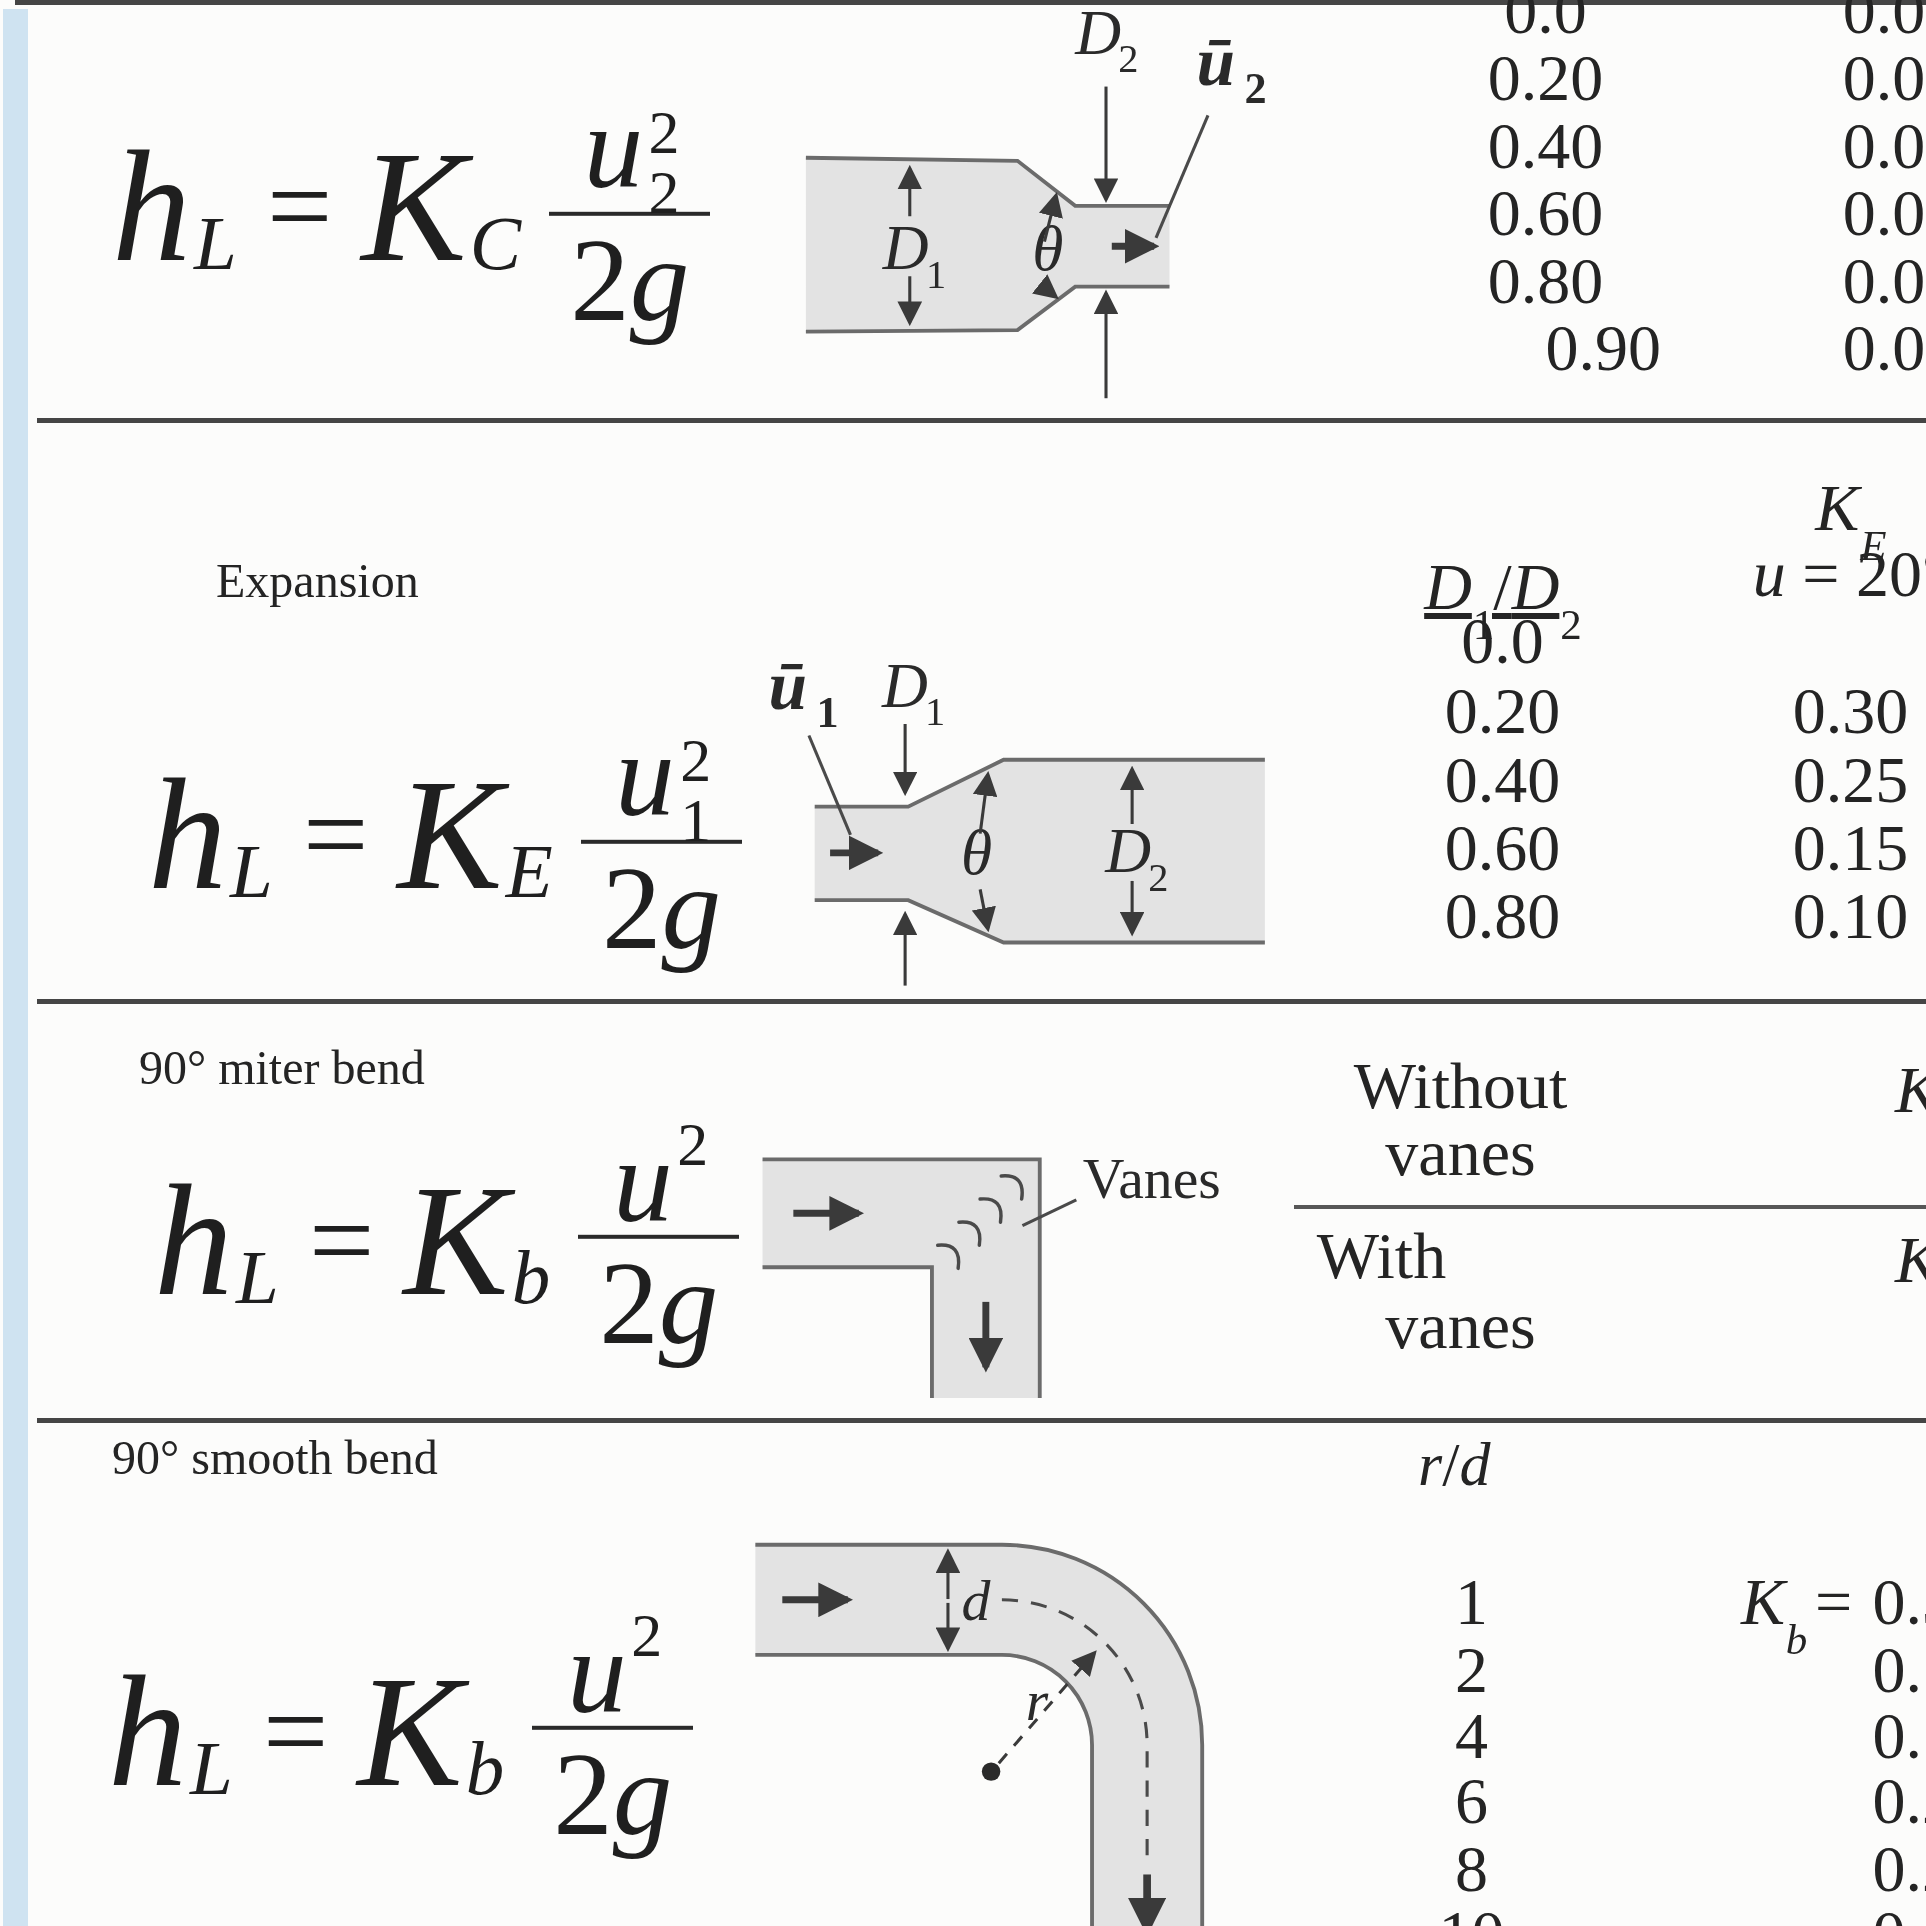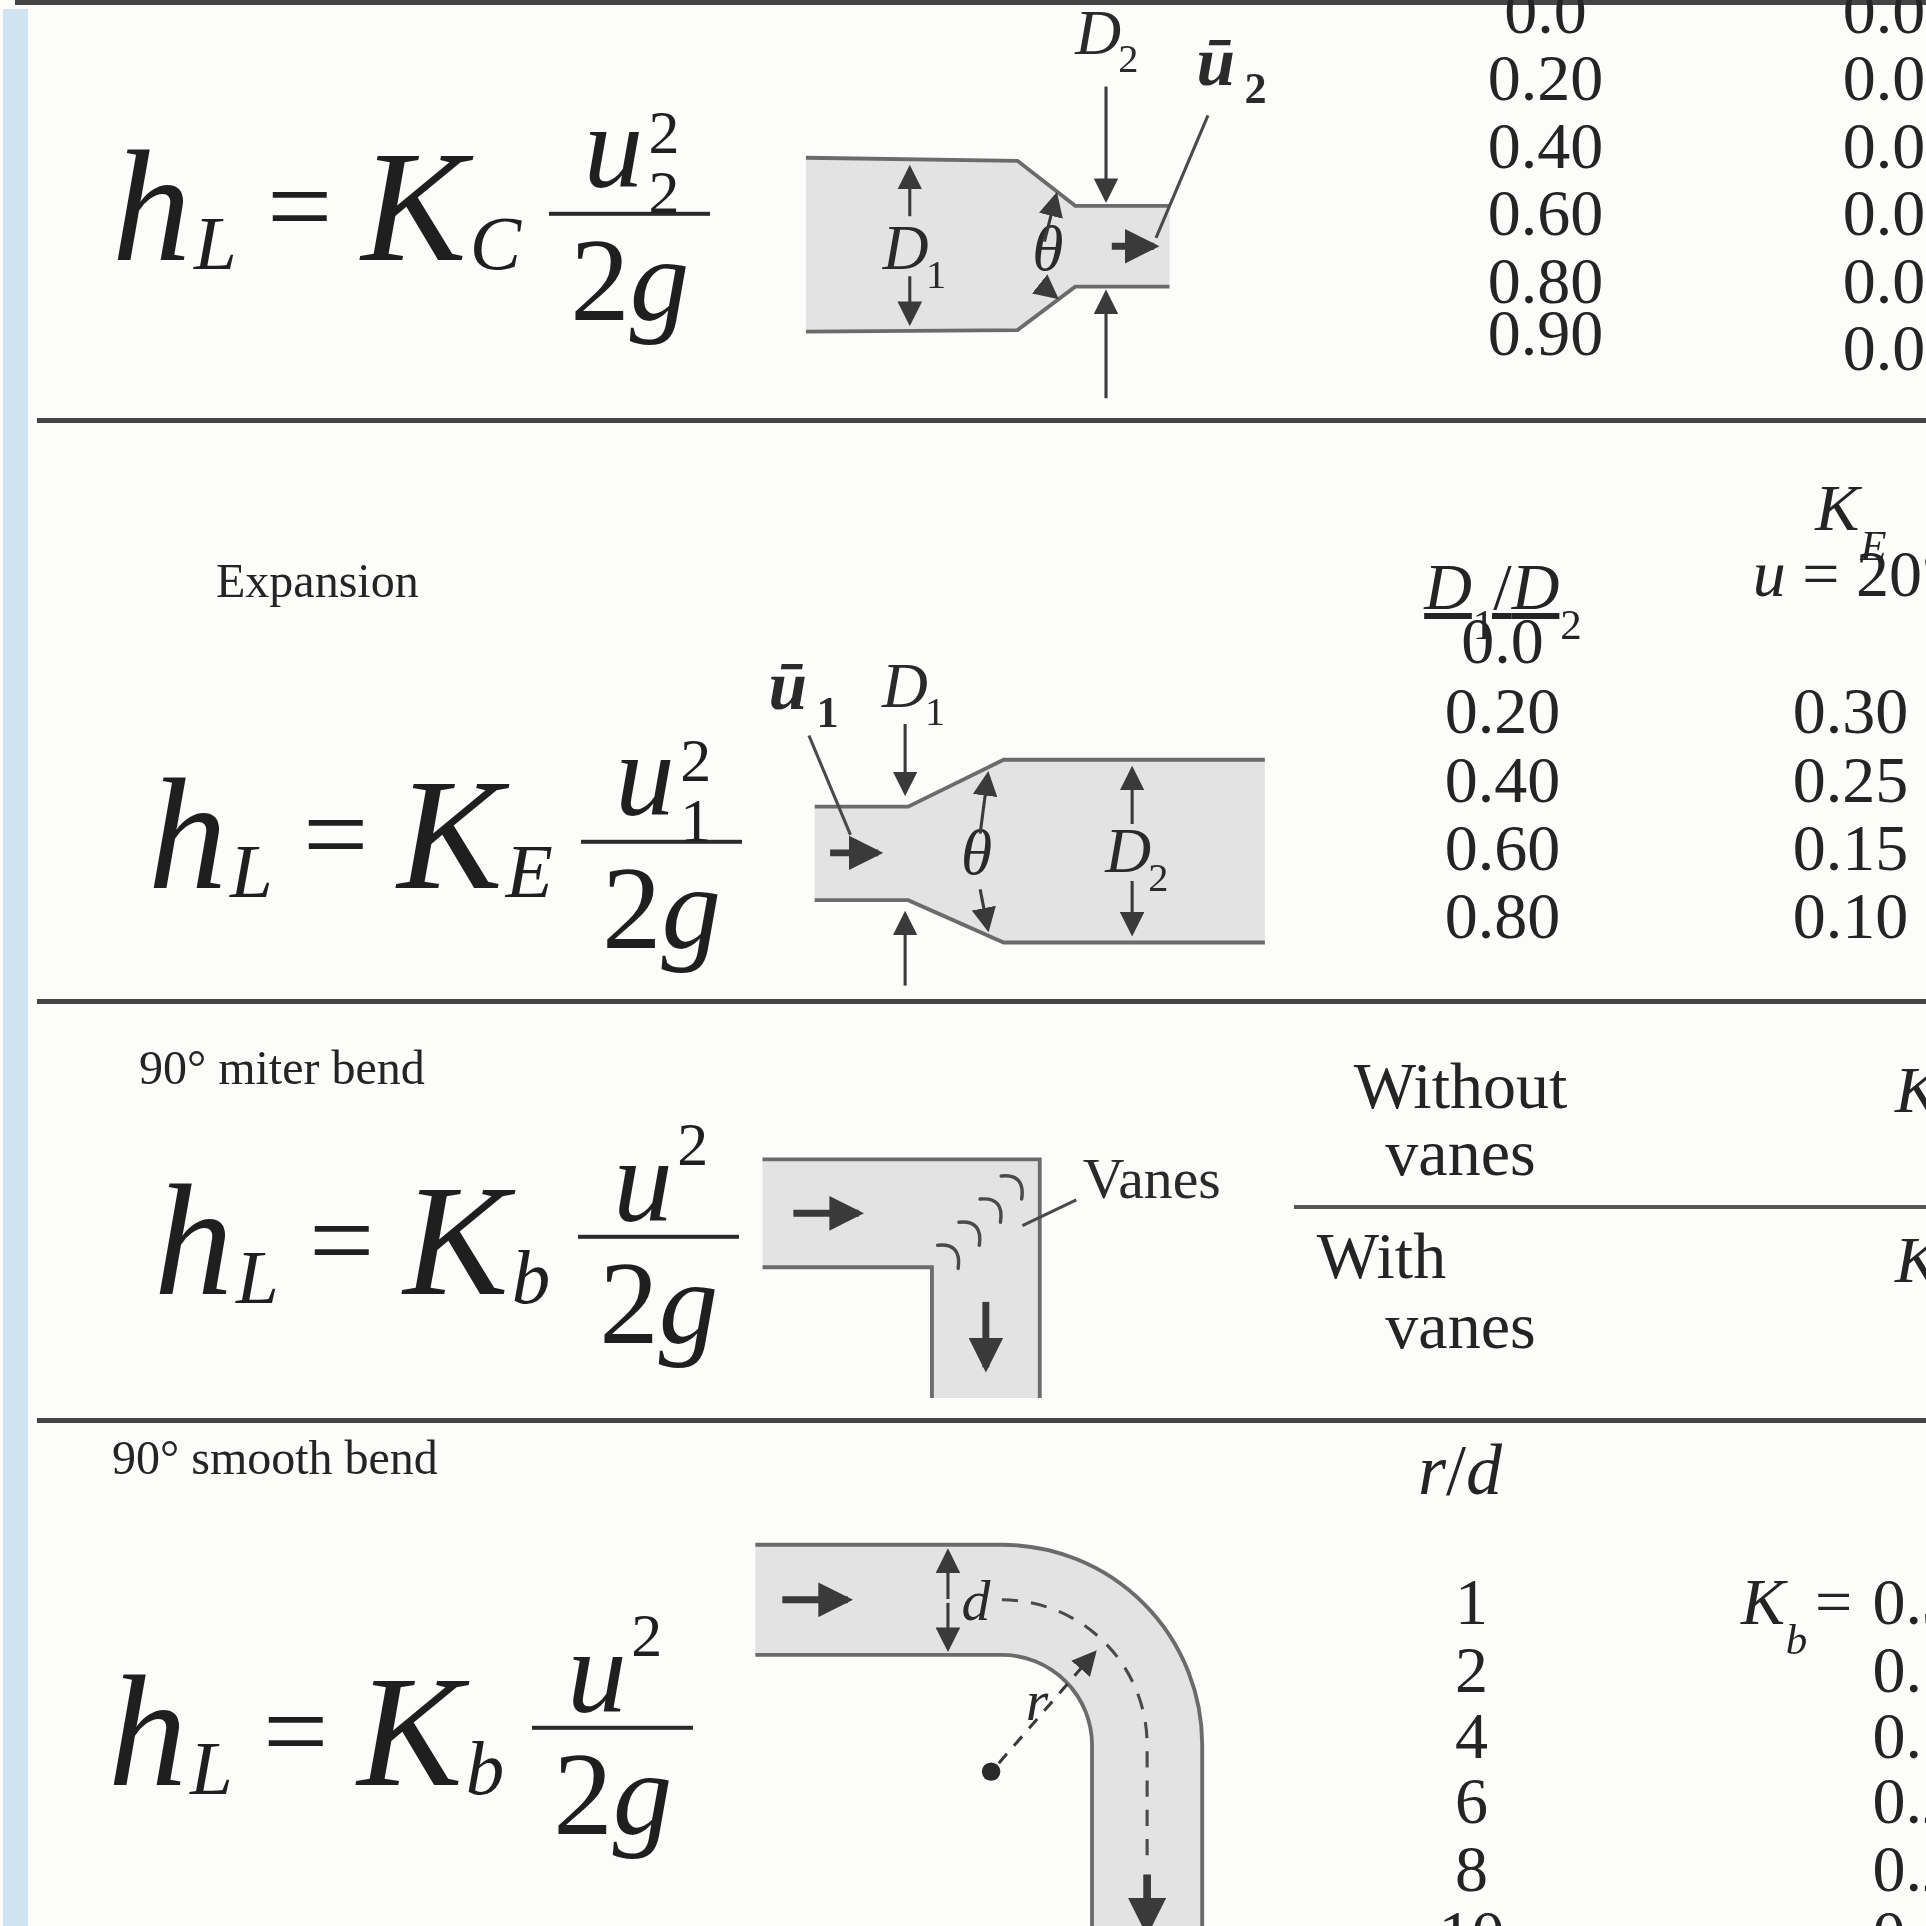--- a/index.html
+++ b/index.html
@@ -4,21 +4,21 @@
 <style>
   html,body{margin:0;padding:0;}
   body{background:#ffffff;font-family:"Liberation Serif","DejaVu Serif",serif;}
   #page{position:relative;width:2490px;height:2727px;background:#fcfcfb;overflow:hidden;color:#242424;}
   .frame{position:absolute;background:#cfe3f1;}
   .frame.left{left:3.1px;top:8.5px;width:25px;bottom:0;}
   .rule{position:absolute;background:#454545;height:4.6px;}
   .rule.sub{background:#575757;height:3.5px;}
   .slabel{position:absolute;font-size:48px;white-space:nowrap;}
   .cell{position:absolute;font-size:66px;width:231px;text-align:center;white-space:nowrap;}
-  .free{position:absolute;font-size:72px;white-space:nowrap;}
+  .free{position:absolute;font-size:62px;white-space:nowrap;}
   .ctr{position:absolute;font-size:66px;width:239px;text-align:center;white-space:nowrap;}
   i{font-style:italic;}
   sub.ks{font-size:43px;font-style:italic;position:relative;top:16px;left:0.8px;}
   sub.hs{font-size:43px;position:relative;top:16px;left:0.8px;}
   .kwrap{position:absolute;font-size:66px;white-space:nowrap;font-style:italic;}
   .keq{position:absolute;font-size:66px;}
   .kval{position:absolute;font-size:66px;width:119px;text-align:right;white-space:nowrap;}
   .kval.wide{width:116px;}
   
   .formula{position:absolute;display:flex;align-items:center;font-style:italic;color:#1f1f1f;white-space:nowrap;}
@@ -104,21 +104,21 @@
 
   <div class="cell" style="left:1430px;top:108px;">0.40</div>
   <div class="cell" style="left:1785px;top:108px;">0.07</div>
 
   <div class="cell" style="left:1430px;top:175px;">0.60</div>
   <div class="cell" style="left:1785px;top:175px;">0.06</div>
 
   <div class="cell" style="left:1430px;top:243px;">0.80</div>
   <div class="cell" style="left:1785px;top:243px;">0.06</div>
 
-  <div class="cell" style="left:1430px;top:295px;">0.90</div>
+  <div class="cell" style="left:1430px;top:310px;text-align:right;">0.90</div>
   <div class="cell" style="left:1785px;top:310px;">0.06</div>
 
   <div class="slabel" style="left:216px;top:553px;">Expansion</div>
 
   <div class="formula" style="left:148px;top:717px;">
     <span class="fsym">h</span>
       <span class="fsub">L</span>
     <span class="feq">=</span>
     <span class="fsym">K</span>
       <span class="fsub">E</span>

